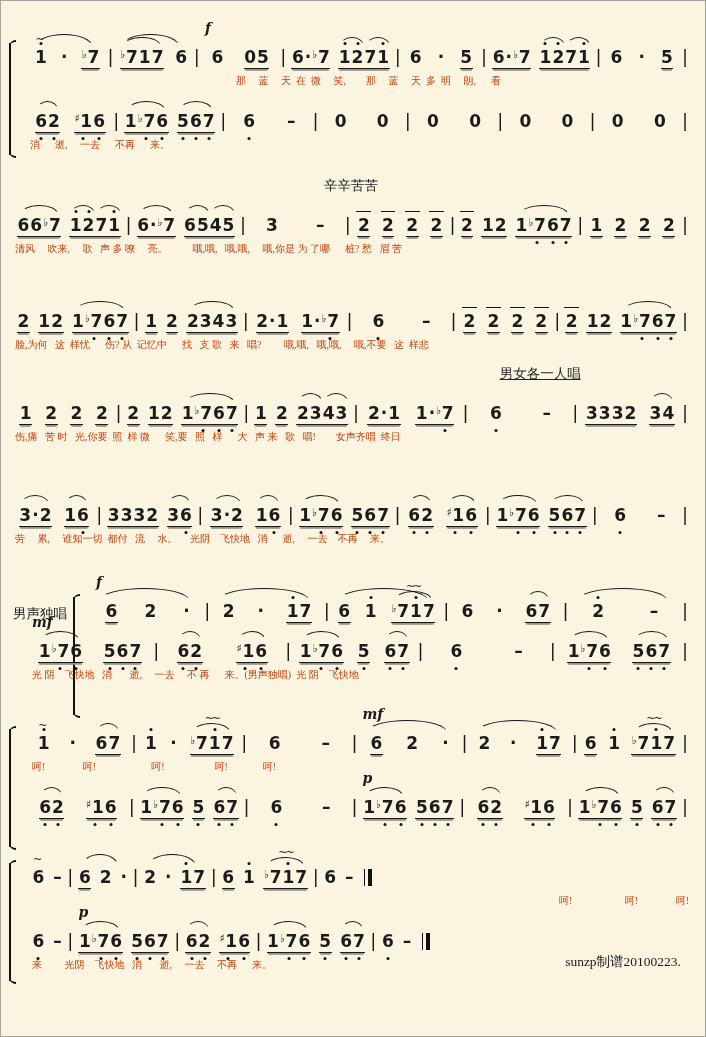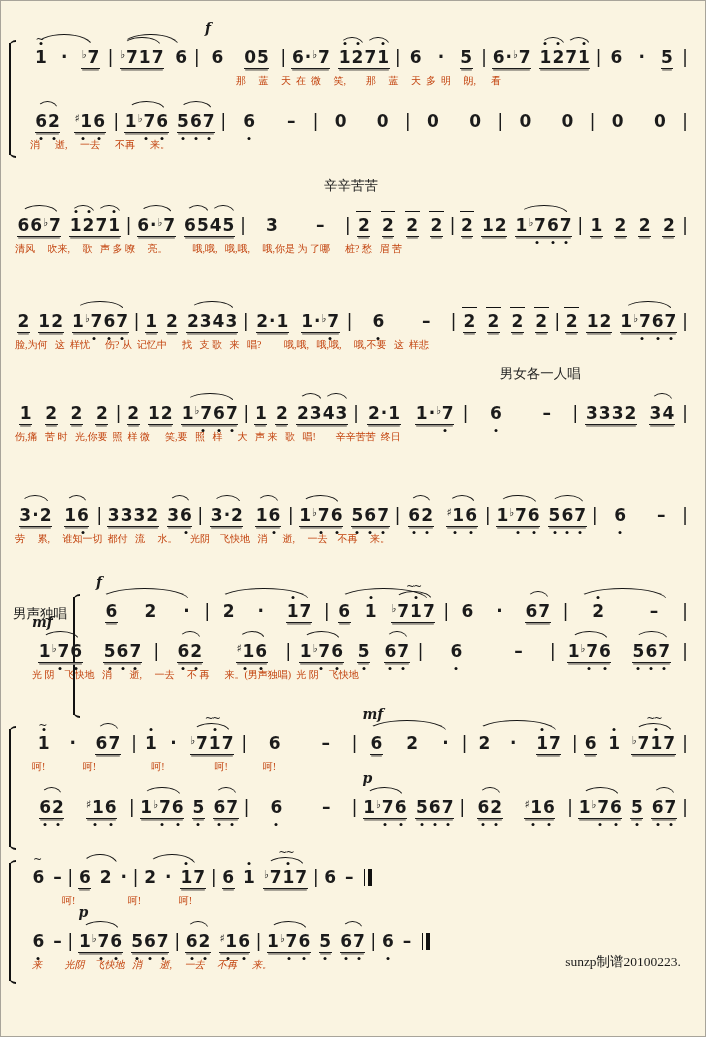--- a/index.html
+++ b/index.html
@@ -5,21 +5,21 @@
   html,body{margin:0;padding:0;background:#e8e8e8;}
   .page{
     position:relative;width:706px;height:1037px;box-sizing:border-box;
     background:#faf4e1;border:1px solid #a8a49a;
     padding:26px 16px 0 12px;overflow:hidden;
     font-family:"DejaVu Sans",sans-serif;color:#1b1b1b;
   }
   .system{position:relative;}
   .label-above{font-family:"Liberation Serif",serif;font-size:13.5px;height:20px;color:#222;}
   .label-above.center{padding-left:46%;}
-  .label-above.right{padding-left:72%;}
+  .label-above.right{padding-left:72%;text-decoration:underline;}
   .vrow{display:flex;}
   .vname{width:64px;flex-shrink:0;font-family:"Liberation Serif",serif;font-size:13.5px;padding-top:22px;white-space:nowrap;}
   .vbody{flex:1;min-width:0;}
   .braced .vbody{padding-left:15px;}
   .music-line{display:flex;align-items:baseline;padding-top:17px;font-weight:bold;font-size:17px;white-space:nowrap;}
   .fill .music-line .bar{flex:1;}
   .bar{position:relative;display:inline-flex;align-items:baseline;justify-content:space-around;}
   .grp{position:relative;display:inline-flex;align-items:baseline;margin:0 4px;}
   .grp.u{border-bottom:1.8px solid #1a1a1a;box-shadow:0 3px 0 -1.2px #979288;padding-bottom:1px;}
   .note-ch{position:relative;display:inline-block;padding:0 0.5px;letter-spacing:0;}
@@ -509,21 +509,21 @@
                   <span class="note-ch">2</span>
                 </span>
                 <span class="grp u">
                   <span class="note-ch">3</span>
                   <span class="note-ch">4</span>
                   <span class="arc" style="left: 8%; right: 8%;"></span>
                 </span>
               </span>
               <span class="barline">|</span>
             </div>
-            <div class="lyrics" style="padding-left: 2px;">伤,痛   苦 时   光,你要  照  样 微      笑,要   照   样      大   声 来   歌   唱!        辛辛苦苦  终日</div>
+            <div class="lyrics" style="padding-left: 2px;">伤,痛   苦 时   光,你要  照  样 微      笑,要   照   样      大   声 来   歌   唱!        女声齐唱  终日</div>
           </div>
         </div>
       </section>
       <section class="system fill" style="margin-top: 38px;">
         <div class="vrow">
           <div class="vbody">
             <div class="music-line">
               <span class="bar">
                 <span class="grp u">
                   <span class="note-ch">3</span>
@@ -1020,21 +1020,21 @@
               <span class="bar">
                 <span class="grp">
                   <span class="note-ch">6</span>
                 </span>
                 <span class="grp">
                   <span class="note-ch">–</span>
                 </span>
               </span>
               <span class="finalbar"></span>
             </div>
-            <div class="lyrics" style="padding-left: 4px;">            呵!                     呵!               呵!</div>
+            <div class="lyrics" style="padding-left: 4px; text-align: right;">            呵!                     呵!               呵!</div>
           </div>
         </div>
         <div class="vrow">
           <div class="vbody">
             <div class="music-line">
               <span class="bar">
                 <span class="grp">
                   <span class="note-ch">6<span class="dot-b"></span></span>
                 </span>
                 <span class="grp">
@@ -1089,19 +1089,19 @@
               <span class="bar">
                 <span class="grp">
                   <span class="note-ch">6<span class="dot-b"></span></span>
                 </span>
                 <span class="grp">
                   <span class="note-ch">–</span>
                 </span>
               </span>
               <span class="finalbar"></span>
             </div>
-            <div class="lyrics" style="padding-left: 4px; font-style: italic;">来         光阴    飞快地   消       逝,     一去     不再      来。</div>
+            <div class="lyrics" style="padding-left: 4px;">来         光阴    飞快地   消       逝,     一去     不再      来。</div>
           </div>
         </div>
       </section>
     </div>
   <div class="credit">sunzp制谱20100223.</div>
 </div>
 
 </body></html>

